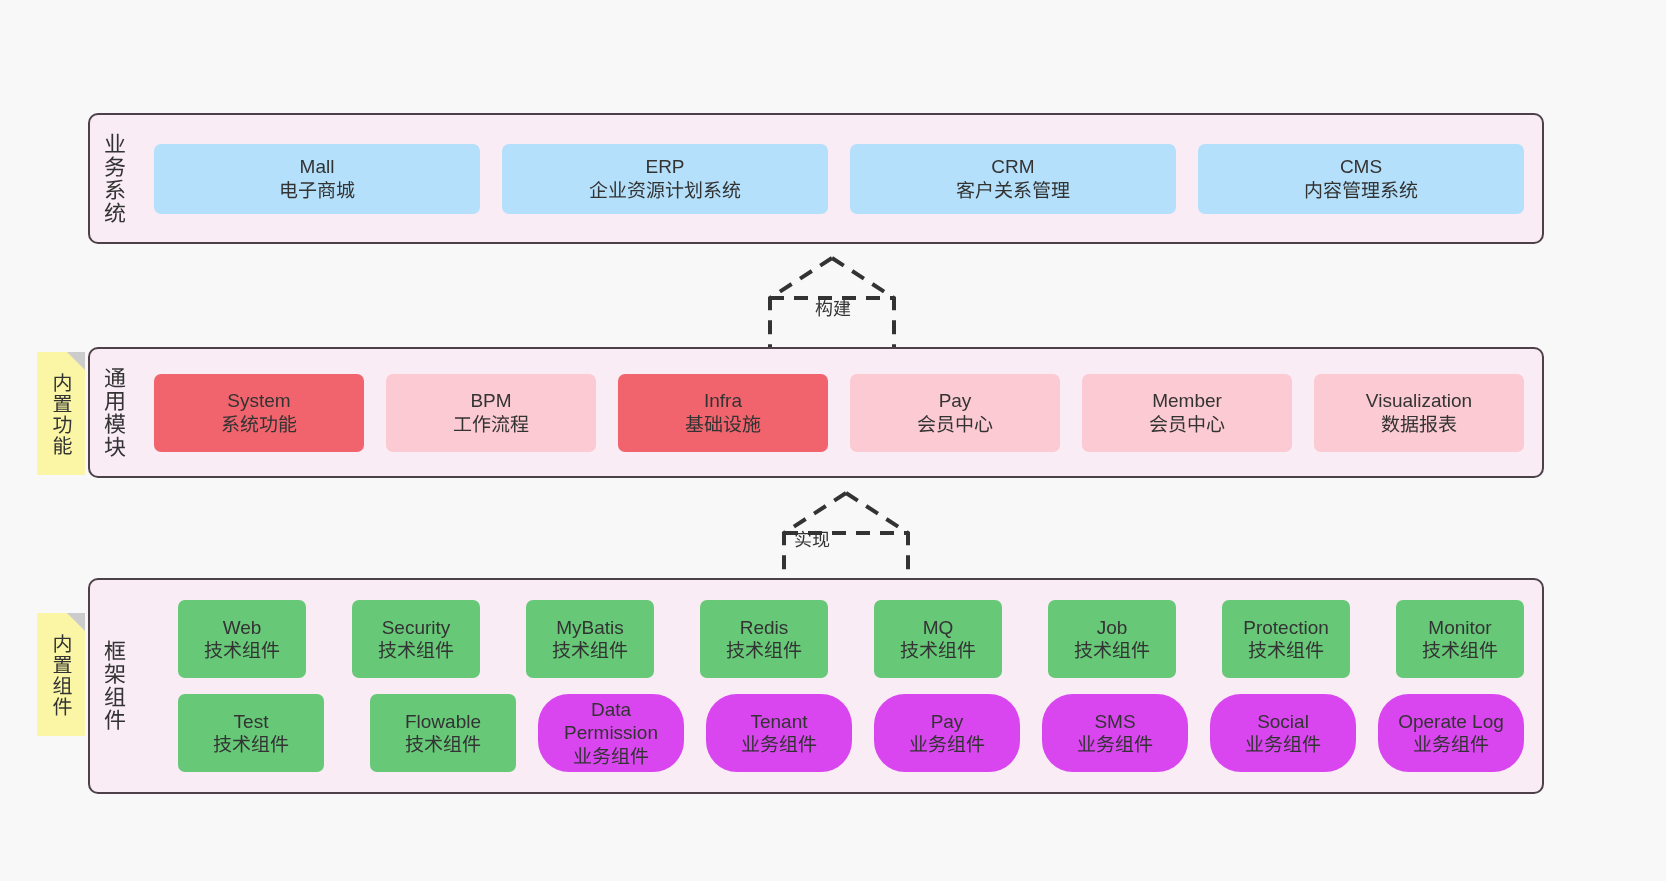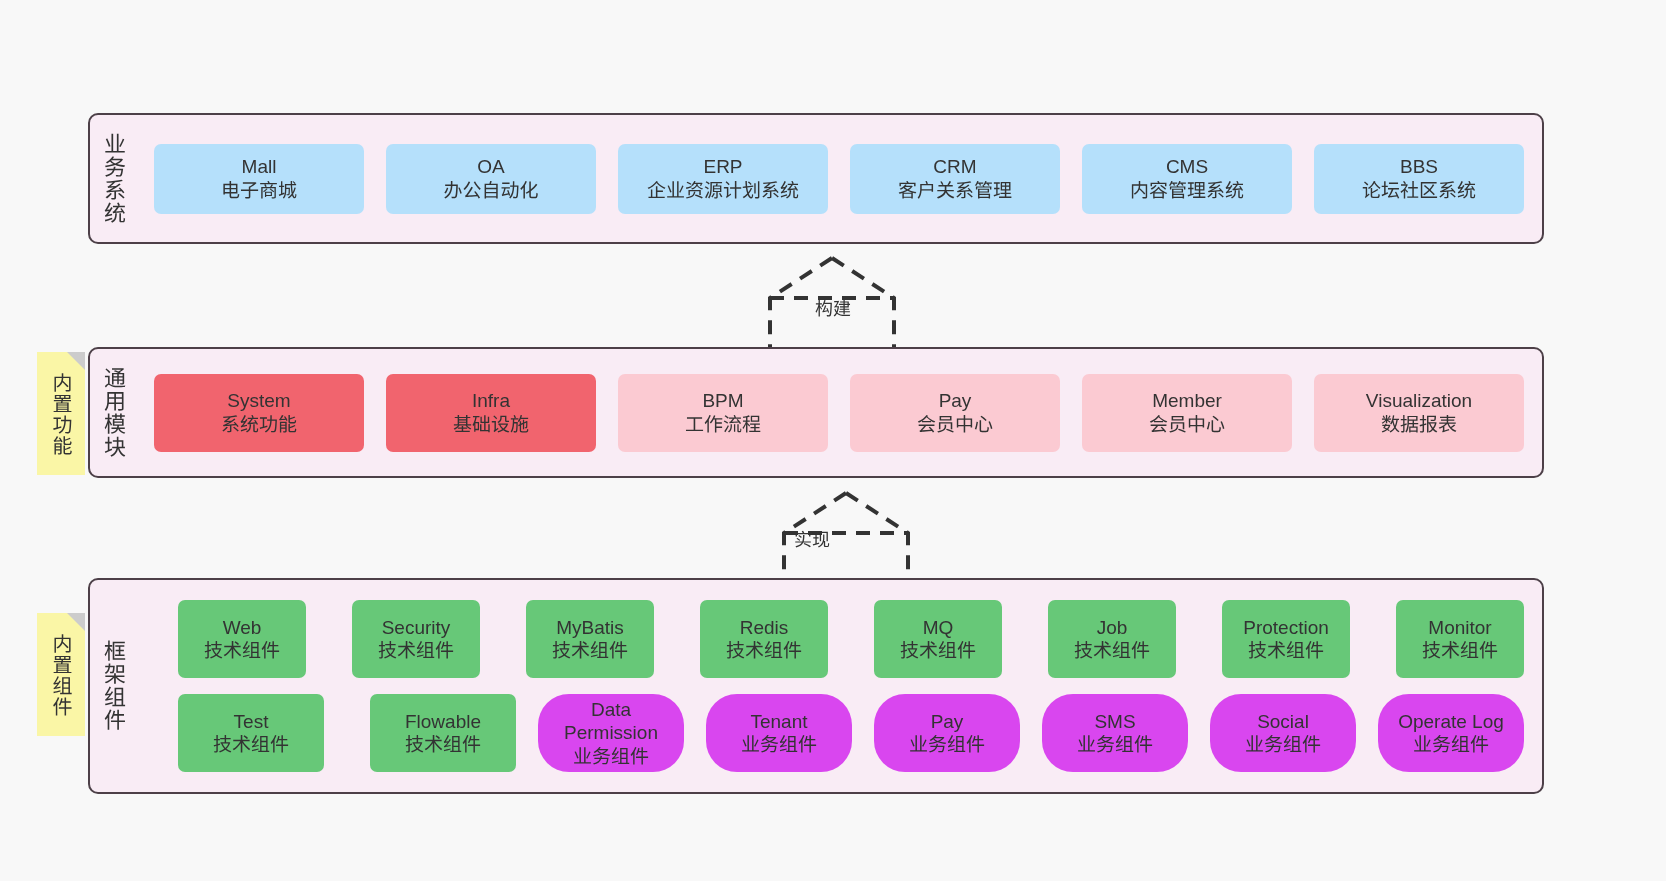--- a/index.html
+++ b/index.html
@@ -150,38 +150,30 @@
 
   <div class="layer" id="layer-business">
     <div class="layer-title">业务系统</div>
     <div class="layer-body">
       <div class="row">
         <div class="cell c-blue">
           <span class="cell-name">Mall</span>
           <span class="cell-sub">电子商城</span>
         </div>
         <div class="cell c-blue">
-          <span class="cell-name">OA</span>
-          <span class="cell-sub">办公自动化</span>
-        </div>
-        <div class="cell c-blue">
           <span class="cell-name">ERP</span>
           <span class="cell-sub">企业资源计划系统</span>
         </div>
         <div class="cell c-blue">
           <span class="cell-name">CRM</span>
           <span class="cell-sub">客户关系管理</span>
         </div>
         <div class="cell c-blue">
           <span class="cell-name">CMS</span>
           <span class="cell-sub">内容管理系统</span>
-        </div>
-        <div class="cell c-blue">
-          <span class="cell-name">BBS</span>
-          <span class="cell-sub">论坛社区系统</span>
         </div>
       </div>
     </div>
   </div>
 
   <svg class="arrow" id="arrow-build" viewBox="0 0 160 96">
     <polyline points="80,6 18,46 18,96" fill="none" stroke="#333333" stroke-width="4" stroke-dasharray="14,10"></polyline>
     <polyline points="80,6 142,46 142,96" fill="none" stroke="#333333" stroke-width="4" stroke-dasharray="14,10"></polyline>
     <line x1="18" y1="46" x2="142" y2="46" stroke="#333333" stroke-width="4" stroke-dasharray="14,10"></line>
   </svg>
@@ -191,27 +183,27 @@
     <span>内置功能</span>
   </div>
   <div class="layer" id="layer-common">
     <div class="layer-title">通用模块</div>
     <div class="layer-body">
       <div class="row">
         <div class="cell c-red">
           <span class="cell-name">System</span>
           <span class="cell-sub">系统功能</span>
         </div>
+        <div class="cell c-pink">
+          <span class="cell-name">BPM</span>
+          <span class="cell-sub">工作流程</span>
+        </div>
         <div class="cell c-red">
           <span class="cell-name">Infra</span>
           <span class="cell-sub">基础设施</span>
-        </div>
-        <div class="cell c-pink">
-          <span class="cell-name">BPM</span>
-          <span class="cell-sub">工作流程</span>
         </div>
         <div class="cell c-pink">
           <span class="cell-name">Pay</span>
           <span class="cell-sub">会员中心</span>
         </div>
         <div class="cell c-pink">
           <span class="cell-name">Member</span>
           <span class="cell-sub">会员中心</span>
         </div>
         <div class="cell c-pink">

